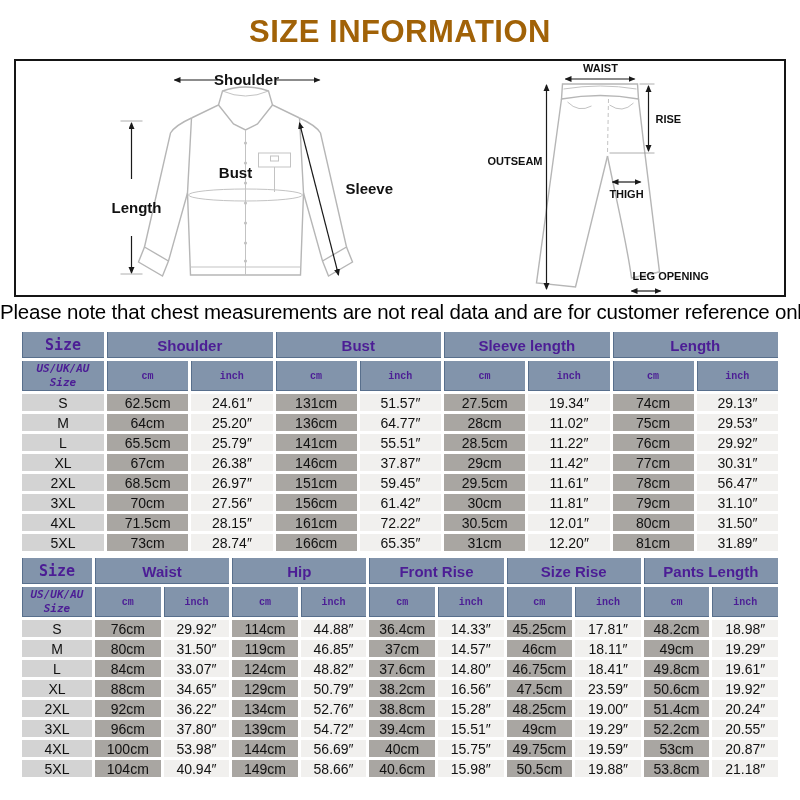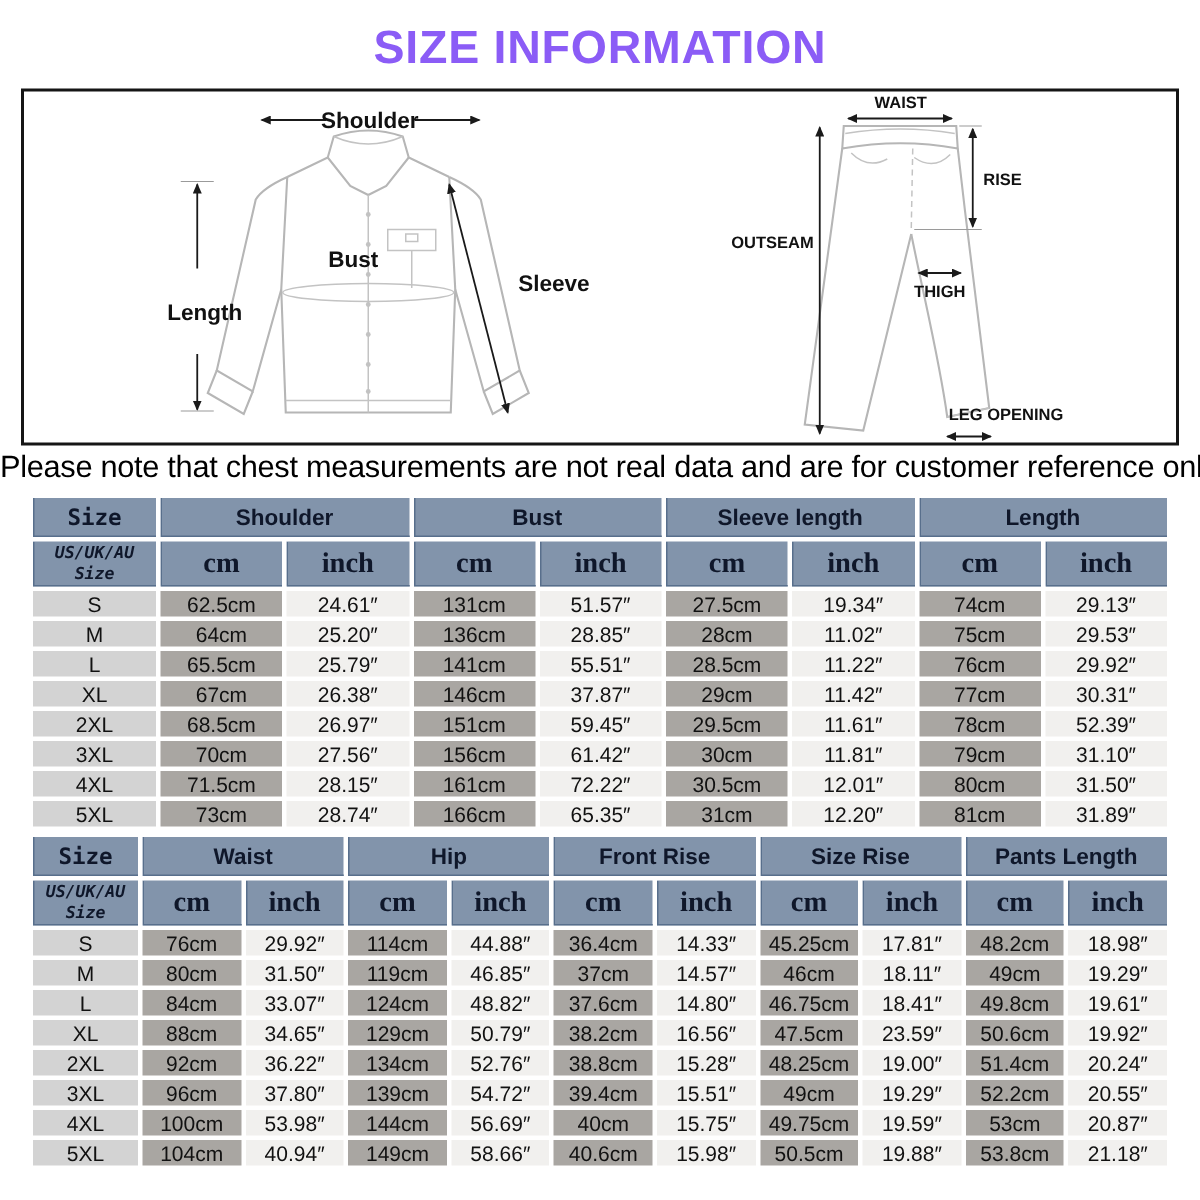--- a/index.html
+++ b/index.html
@@ -10,21 +10,21 @@
     --inch-col-bg:#f1f0ee;
     --gap:#ffffff;
     --text:#1a1a1a;
   }
   *{box-sizing:border-box;margin:0;padding:0;}
   html,body{width:800px;background:#fff;font-family:"Liberation Sans",sans-serif;color:var(--text);}
   .page{width:800px;height:800px;overflow:hidden;background:#fff;}
 
   .title{
     text-align:center;font-weight:bold;font-size:31px;letter-spacing:.5px;
-    padding-top:14px;margin-bottom:9px;color:#8b5cf6;
+    padding-top:14px;margin-bottom:9px;color:#a16207;
   }
 
   .diagram-box{
     margin:0 14px;border:2px solid #151515;height:238px;background:#fff;
     display:flex;align-items:stretch;
   }
   .diagram-box svg{display:block;height:100%;}
   .diagram-box .half{width:50%;height:100%;}
   .garment{stroke:#b6b6b6;stroke-width:1.4;fill:none;}
   .garment-thin{stroke:#c3c3c3;stroke-width:1;fill:none;}
@@ -38,32 +38,32 @@
     text-align:center;font-size:20.5px;letter-spacing:-0.2px;
     margin:3px 0 5px;color:#000;white-space:nowrap;
   }
 
   table.size-table{
     width:762px;margin:0 auto;border-collapse:separate;border-spacing:3px;
     table-layout:fixed;background:var(--gap);
   }
   table.size-table + table.size-table{margin-top:1px;}
   .size-table th{
-    background:var(--header-bg);color:#0f172a;font-weight:bold;vertical-align:middle;
+    background:var(--header-bg);color:#4c1d95;font-weight:bold;vertical-align:middle;
     box-shadow:inset 1px -1px 0 rgba(55,80,115,.55);
   }
   .size-table .head-group{font-size:15px;height:26px;font-family:"Liberation Sans",sans-serif;}
   .size-table .head-size{font-size:15px;width:82px;font-family:"DejaVu Sans Mono",monospace;}
   #table-bottom .head-size{width:70px;}
   .size-table .head-sub{
     font-family:"DejaVu Sans Mono",monospace;font-size:11px;line-height:1.25;
     white-space:pre-line;height:20px;font-style:italic;
   }
   .size-table .head-unit{
-    font-family:Liberation Serif, serif;font-size:19px;height:30px;
+    font-family:Liberation Mono, monospace;font-size:10px;height:30px;
   }
   .size-table td{
     text-align:center;vertical-align:middle;height:17px;
     font-size:14px;color:#111;padding:0 2px;
   }
   .size-table td.cell-size{background:var(--size-col-bg);}
   .size-table td.cell-cm{background:var(--cm-col-bg);}
   .size-table td.cell-inch{background:var(--inch-col-bg);}
 </style>
 </head>
@@ -198,21 +198,21 @@
           <td class="cell-cm">27.5cm</td>
           <td class="cell-inch">19.34″</td>
           <td class="cell-cm">74cm</td>
           <td class="cell-inch">29.13″</td>
         </tr>
         <tr>
           <td class="cell-size">M</td>
           <td class="cell-cm">64cm</td>
           <td class="cell-inch">25.20″</td>
           <td class="cell-cm">136cm</td>
-          <td class="cell-inch">28.85″</td>
+          <td class="cell-inch">64.77″</td>
           <td class="cell-cm">28cm</td>
           <td class="cell-inch">11.02″</td>
           <td class="cell-cm">75cm</td>
           <td class="cell-inch">29.53″</td>
         </tr>
         <tr>
           <td class="cell-size">L</td>
           <td class="cell-cm">65.5cm</td>
           <td class="cell-inch">25.79″</td>
           <td class="cell-cm">141cm</td>
@@ -235,21 +235,21 @@
         </tr>
         <tr>
           <td class="cell-size">2XL</td>
           <td class="cell-cm">68.5cm</td>
           <td class="cell-inch">26.97″</td>
           <td class="cell-cm">151cm</td>
           <td class="cell-inch">59.45″</td>
           <td class="cell-cm">29.5cm</td>
           <td class="cell-inch">11.61″</td>
           <td class="cell-cm">78cm</td>
-          <td class="cell-inch">52.39″</td>
+          <td class="cell-inch">56.47″</td>
         </tr>
         <tr>
           <td class="cell-size">3XL</td>
           <td class="cell-cm">70cm</td>
           <td class="cell-inch">27.56″</td>
           <td class="cell-cm">156cm</td>
           <td class="cell-inch">61.42″</td>
           <td class="cell-cm">30cm</td>
           <td class="cell-inch">11.81″</td>
           <td class="cell-cm">79cm</td>

